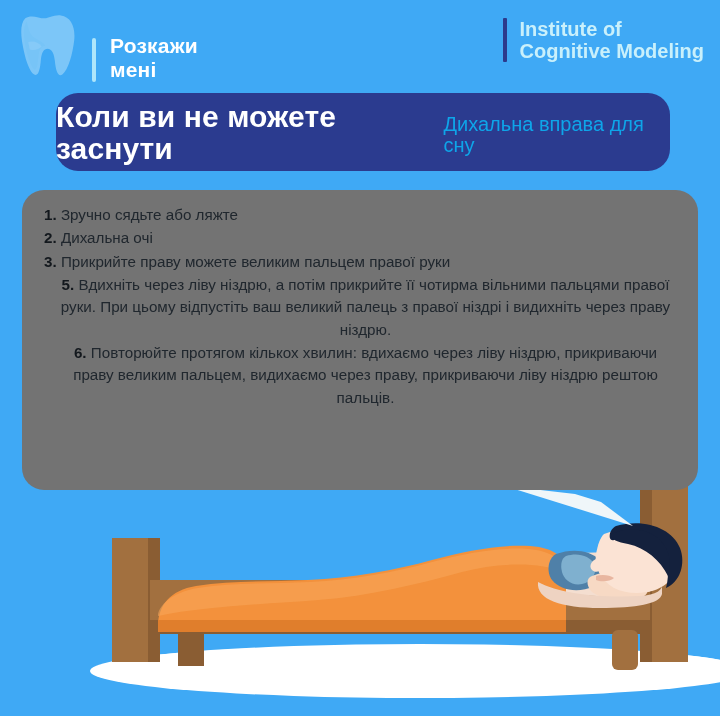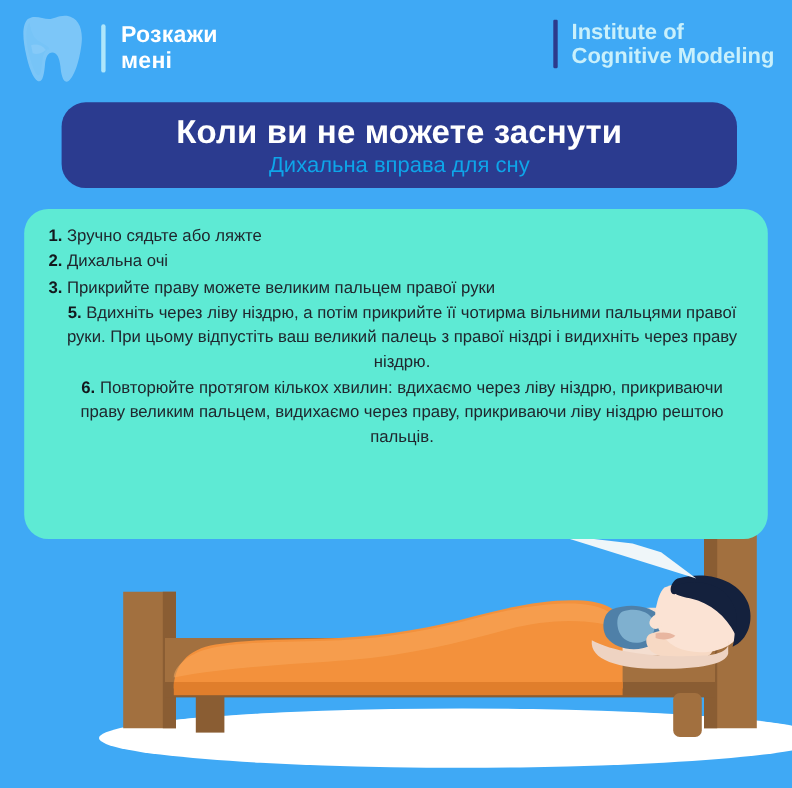--- a/index.html
+++ b/index.html
@@ -31,21 +31,21 @@
     left: 0;
     top: 0;
     width: 720px;
     height: 88px;
   }
   .brand-left {
     position: absolute;
     left: 12px;
     top: 6px;
     display: flex;
-    align-items: center;
+    align-items: flex-end;
     height: 76px;
   }
   .tooth-logo {
     width: 74px;
     height: 74px;
     opacity: 0.42;
     flex: none;
   }
   .divider-left {
     width: 4px;
@@ -92,21 +92,21 @@
   
   .title-banner {
     position: absolute;
     left: 56px;
     top: 93px;
     width: 614px;
     height: 78px;
     background: #2b3b8f;
     border-radius: 22px;
     display: flex;
-    flex-direction: column;
+    flex-direction: row;
     align-items: center;
     justify-content: center;
     box-sizing: border-box;
     padding-top: 2px;
   }
   .title-main {
     color: #ffffff;
     font-size: 30px;
     font-weight: bold;
     letter-spacing: 0.1px;
@@ -120,21 +120,21 @@
     line-height: 1.06;
   }
 
   
   .bubble {
     position: absolute;
     left: 22px;
     top: 190px;
     width: 676px;
     height: 300px;
-    background: #5eead4;
+    background: #737373;
     border-radius: 22px;
     box-sizing: border-box;
     padding: 14px 20px 10px 22px;
     z-index: 5;
   }
   .bubble-tail {
     position: absolute;
     left: 505px;
     top: 486px;
     width: 130px;

